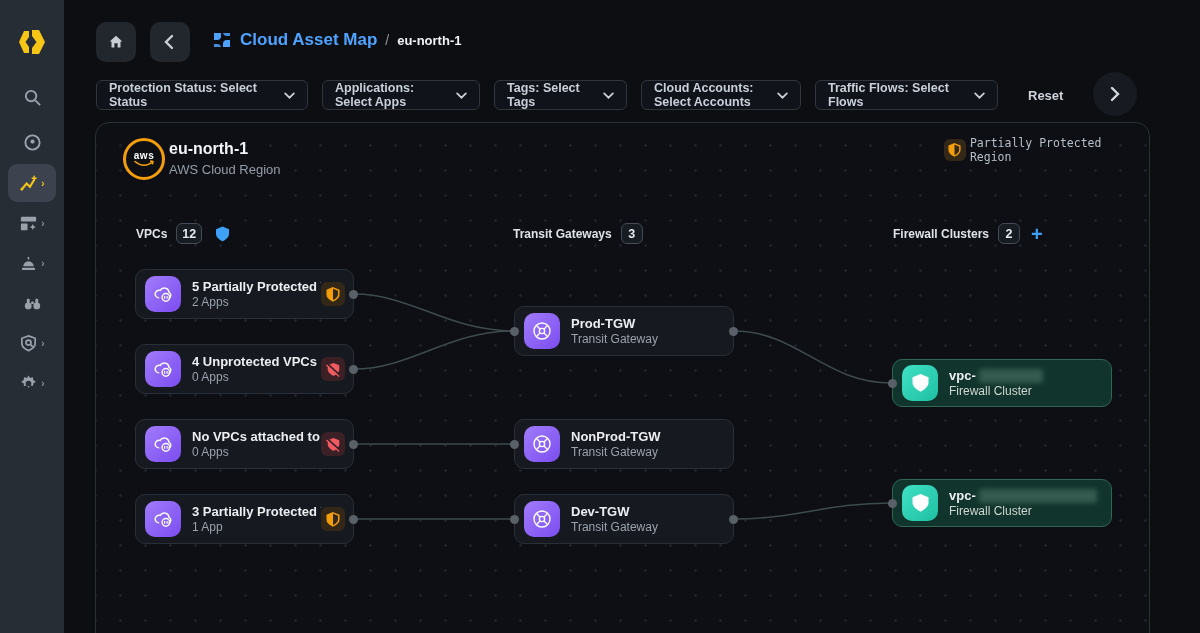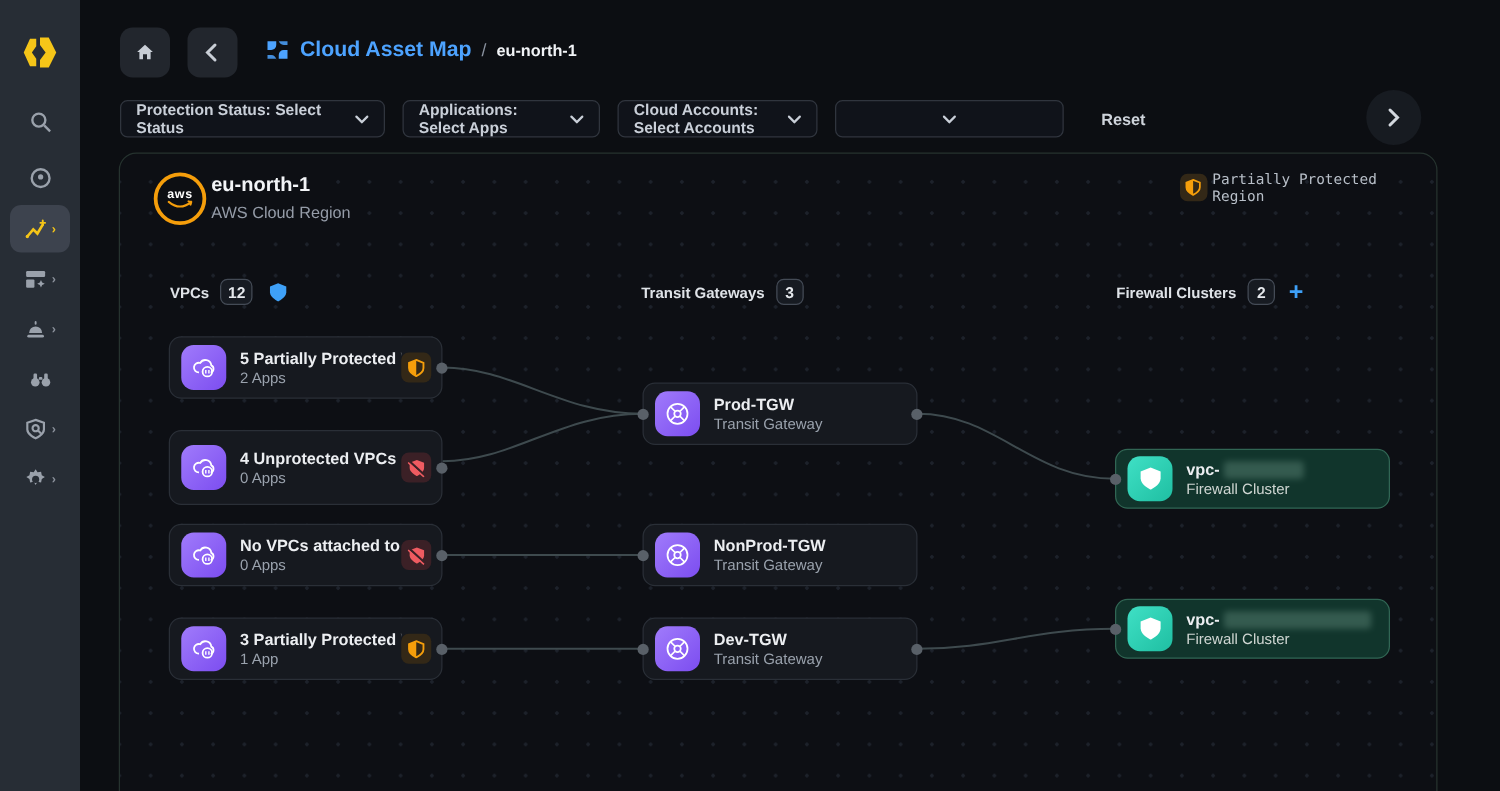--- a/index.html
+++ b/index.html
@@ -241,27 +241,34 @@
     <svg width="11" height="7" viewBox="0 0 12 8" fill="none" stroke="#c9cfd8" stroke-width="2" stroke-linecap="round">
         <path d="M1 1.5 L6 6.5 L11 1.5"></path>
       </svg>
   </div>
   <div class="fbtn" style="width:158px">
     <span>Applications: Select Apps</span>
     <svg width="11" height="7" viewBox="0 0 12 8" fill="none" stroke="#c9cfd8" stroke-width="2" stroke-linecap="round">
         <path d="M1 1.5 L6 6.5 L11 1.5"></path>
       </svg>
   </div>
+  <div class="fbtn" style="width:133px">
+    <span>Tags: Select Tags</span>
+    <svg width="11" height="7" viewBox="0 0 12 8" fill="none" stroke="#c9cfd8" stroke-width="2" stroke-linecap="round">
+        <path d="M1 1.5 L6 6.5 L11 1.5"></path>
+      </svg>
+  </div>
   <div class="fbtn" style="width:160px">
     <span>Cloud Accounts: Select Accounts</span>
     <svg width="11" height="7" viewBox="0 0 12 8" fill="none" stroke="#c9cfd8" stroke-width="2" stroke-linecap="round">
         <path d="M1 1.5 L6 6.5 L11 1.5"></path>
       </svg>
   </div>
   <div class="fbtn" style="width:183px">
+    <span>Traffic Flows: Select Flows</span>
     <svg width="11" height="7" viewBox="0 0 12 8" fill="none" stroke="#c9cfd8" stroke-width="2" stroke-linecap="round">
         <path d="M1 1.5 L6 6.5 L11 1.5"></path>
       </svg>
   </div>
   <span class="reset">Reset</span>
 </div>
 <div class="pager">
   <svg width="16" height="16" viewBox="0 0 16 16" fill="none" stroke="currentColor" stroke-width="2.4" stroke-linecap="round">
       <path d="M5 2 L11 8 L5 14"></path>
     </svg>
@@ -330,21 +337,21 @@
     </span>
     <span class="status-chip chip-partial">
       <svg width="14" height="15" viewBox="0 0 12 13">
           <path d="M6 0.8 L11 2.8 V6.4 C11 9.6 6 12 6 12 C6 12 1 9.6 1 6.4 V2.8 Z" fill="none" stroke="#f59e0b" stroke-width="1.3"></path>
           <path d="M6 0.8 L1 2.8 V6.4 C1 9.6 6 12 6 12 Z" fill="#f59e0b"></path>
         </svg>
     </span>
     <span class="port port-r"></span>
   </div>
 
-  <div class="node" style="left:39px; top:221px; width:219px; height:60px">
+  <div class="node" style="left:39px; top:221px; width:219px; height:50px">
     <span class="node-ico purple">
       <svg width="21" height="21" viewBox="0 0 22 22" fill="none" stroke="#fff" stroke-width="1.5">
           <path d="M6.5 14.5 a4 4 0 1 1 1 -7.8 a5 5 0 0 1 9.3 2 a3.2 3.2 0 0 1 -0.5 6"></path>
           <circle cx="13.5" cy="14" r="4"></circle>
           <path d="M12.2 12.5 v3 M14.8 12.5 v3" stroke-width="1.2"></path>
         </svg>
     </span>
     <span class="node-txt">
       <div class="node-title">4 Unprotected VPCs</div>
       <div class="node-sub">0 Apps</div>

